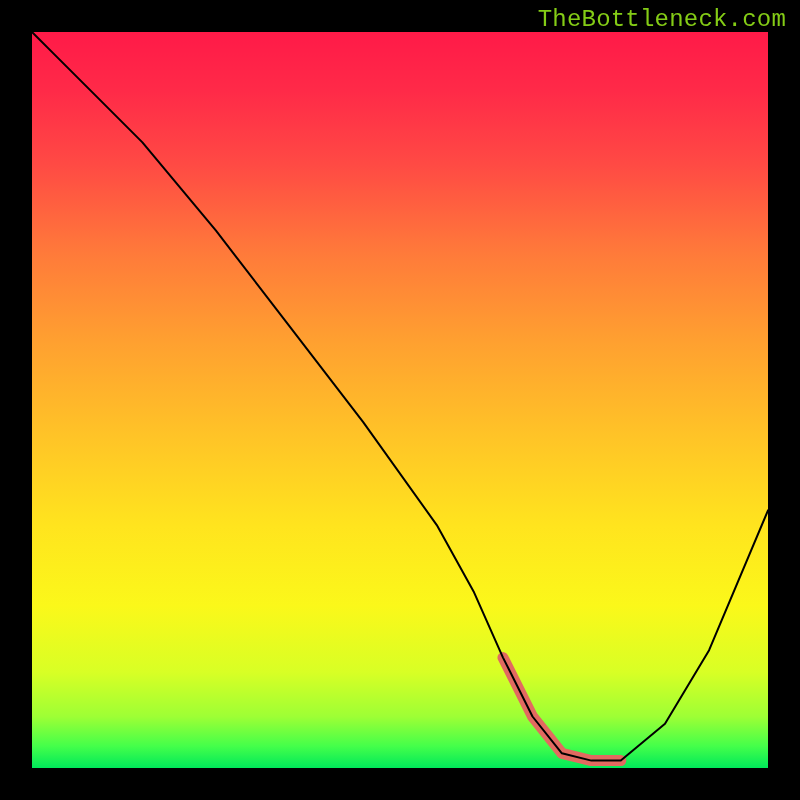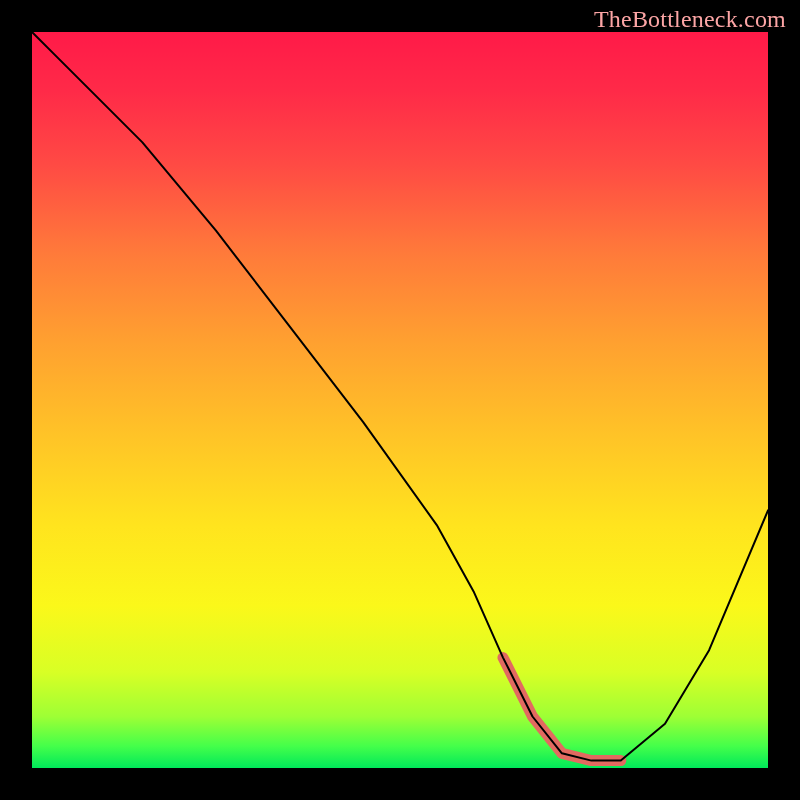--- a/index.html
+++ b/index.html
@@ -7,23 +7,23 @@
   .frame {
     position: relative;
     width: 800px;
     height: 800px;
     background: #000;
   }
   .watermark {
     position: absolute;
     top: 6px;
     right: 14px;
-    font-family: Liberation Serif, serif;
+    font-family: Liberation Mono, monospace;
     font-size: 24px;
-    color: #fca5a5;
+    color: #84cc16;
     z-index: 5;
     letter-spacing: 0.2px;
     margin-left: 40px;
   }
   .plot {
     position: absolute;
     left: 32px;
     top: 32px;
     width: 736px;
     height: 736px;

